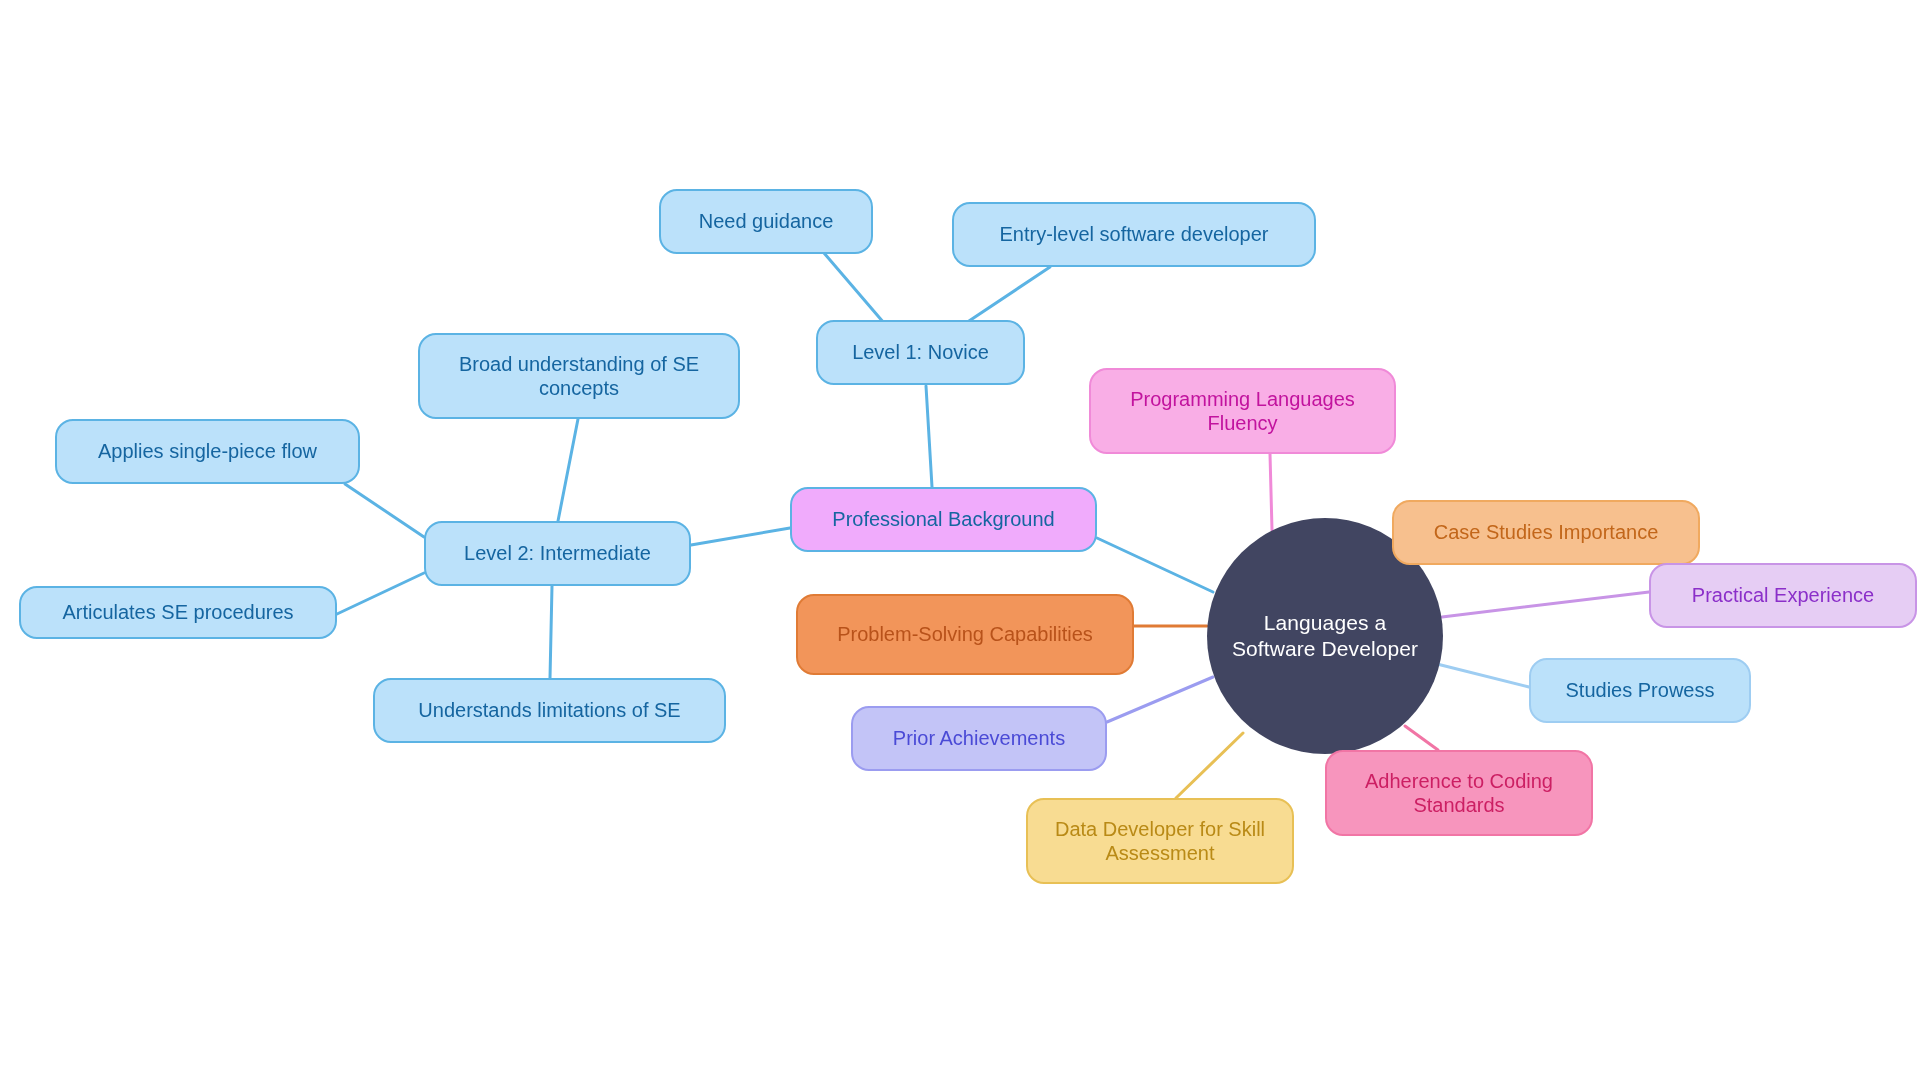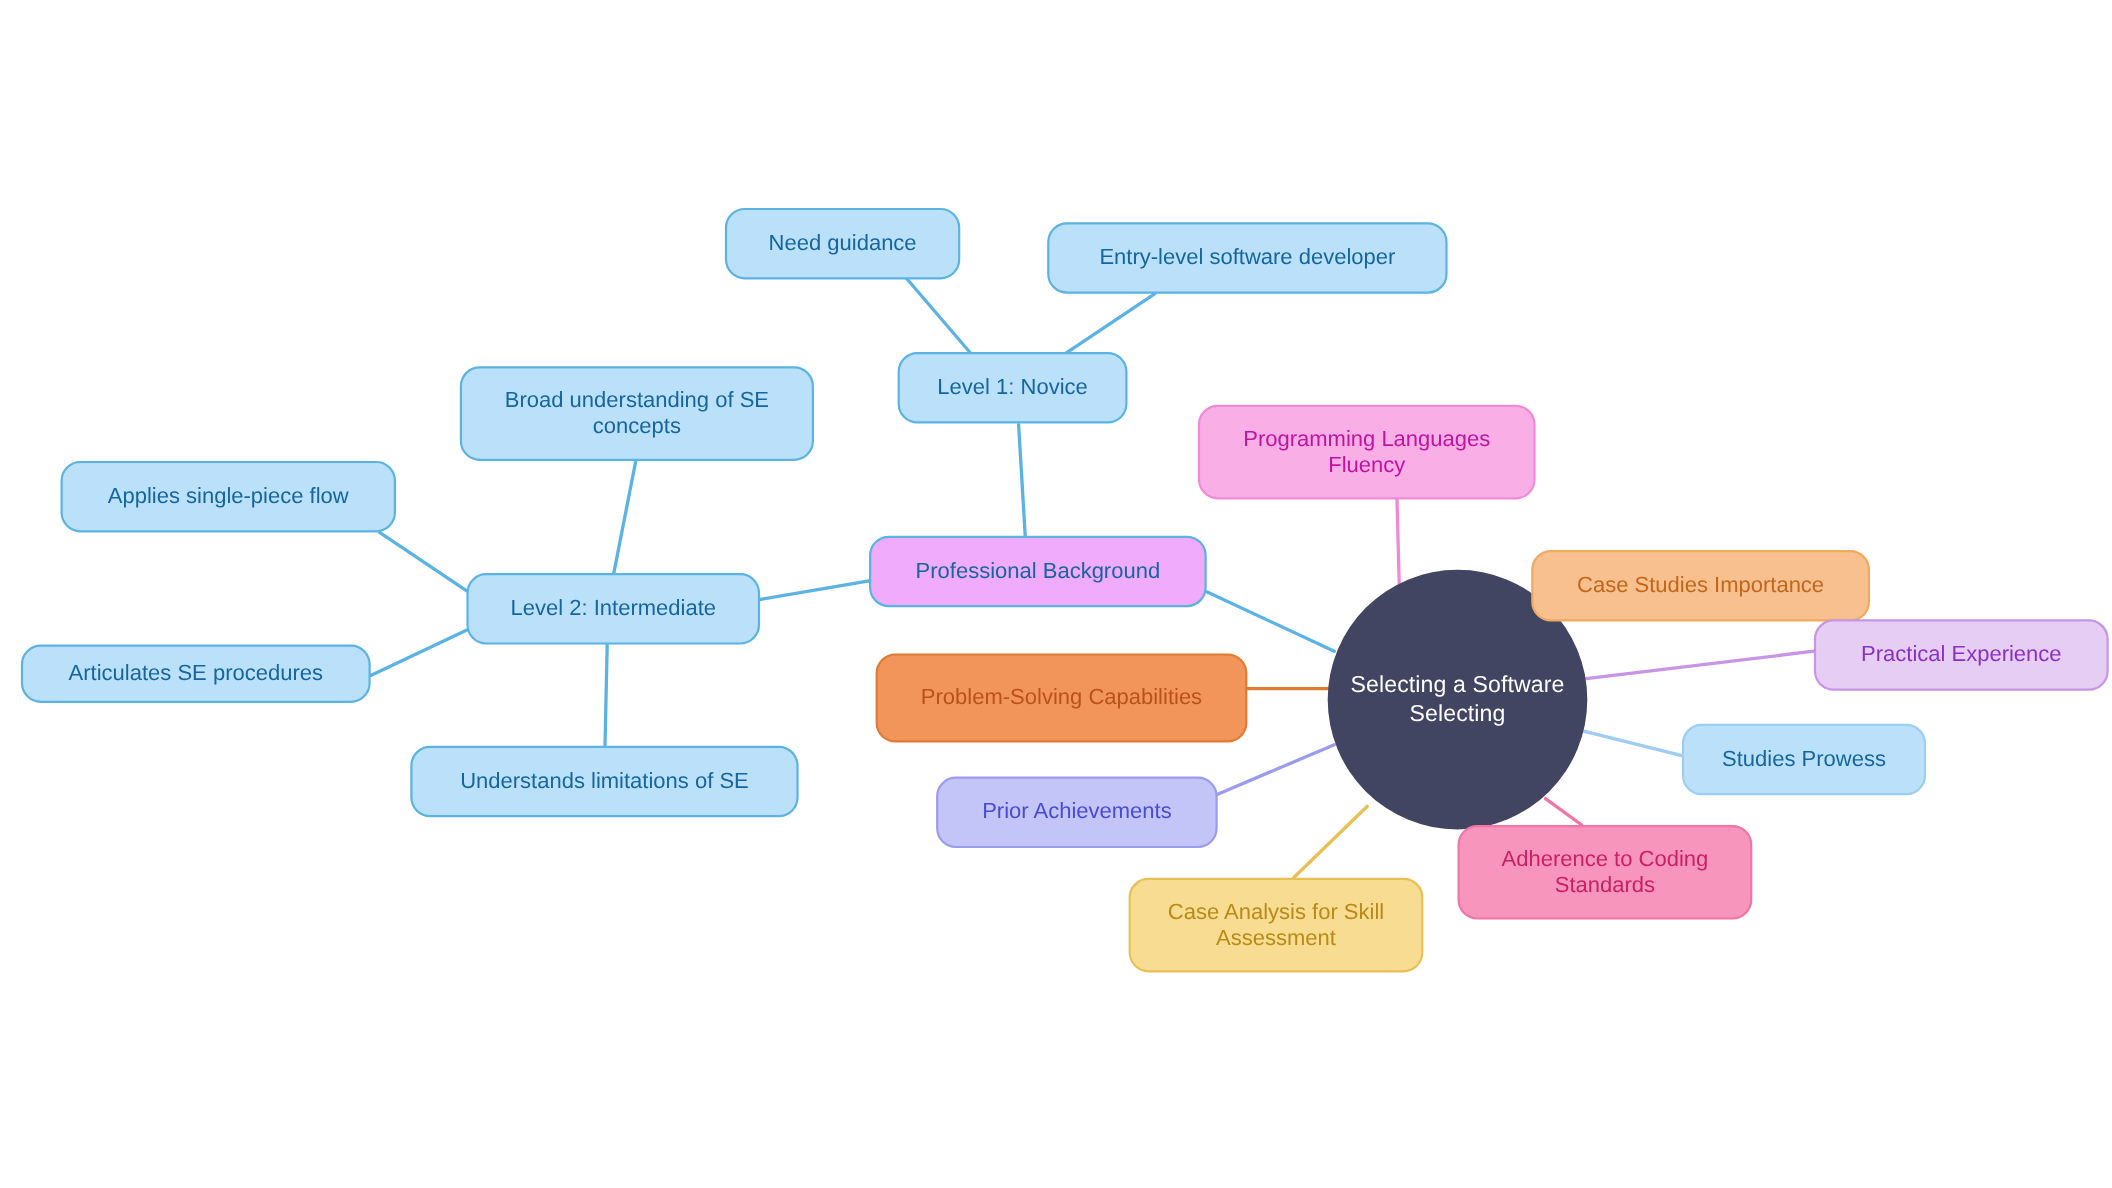--- a/index.html
+++ b/index.html
@@ -66,35 +66,35 @@
       <line x1="1213" y1="592" x2="1097" y2="538" stroke="#5bb3e4" stroke-width="3" stroke-linecap="round"></line>
       <line x1="1272" y1="530" x2="1270" y2="454" stroke="#f08ad8" stroke-width="3" stroke-linecap="round"></line>
       <line x1="1420" y1="562" x2="1440" y2="549" stroke="#f0a95f" stroke-width="3" stroke-linecap="round"></line>
       <line x1="1442" y1="617" x2="1649" y2="592" stroke="#c894e6" stroke-width="3" stroke-linecap="round"></line>
       <line x1="1437" y1="664" x2="1529" y2="687" stroke="#9ecdf2" stroke-width="3" stroke-linecap="round"></line>
       <line x1="1405" y1="726" x2="1438" y2="750" stroke="#f175a5" stroke-width="3" stroke-linecap="round"></line>
       <line x1="1243" y1="733" x2="1176" y2="798" stroke="#e8c055" stroke-width="3" stroke-linecap="round"></line>
       <line x1="1213" y1="677" x2="1107" y2="722" stroke="#9b9cf0" stroke-width="3" stroke-linecap="round"></line>
       <line x1="1207" y1="626" x2="1134" y2="626" stroke="#e07b35" stroke-width="3" stroke-linecap="round"></line>
     </svg>
-<div class="node central" style="left: 1207px; top: 518px; width: 236px; height: 236px; background: rgb(65, 69, 97); color: rgb(255, 255, 255);"><span class="node-label">Selecting a Software Selecting</span></div>
+<div class="node central" style="left: 1207px; top: 518px; width: 236px; height: 236px; background: rgb(65, 69, 97); color: rgb(255, 255, 255);"><span class="node-label">Languages a Software Developer</span></div>
     <div class="node" style="left: 659px; top: 189px; width: 214px; height: 65px; background: rgb(187, 225, 250); border-color: rgb(91, 179, 228); color: rgb(21, 101, 160); font-size: 20px;"><span class="node-label">Need guidance</span></div>
     <div class="node" style="left: 952px; top: 202px; width: 364px; height: 65px; background: rgb(187, 225, 250); border-color: rgb(91, 179, 228); color: rgb(21, 101, 160); font-size: 20px;"><span class="node-label">Entry-level software developer</span></div>
     <div class="node" style="left: 816px; top: 320px; width: 209px; height: 65px; background: rgb(187, 225, 250); border-color: rgb(91, 179, 228); color: rgb(21, 101, 160); font-size: 20px;"><span class="node-label">Level 1: Novice</span></div>
     <div class="node" style="left: 418px; top: 333px; width: 322px; height: 86px; background: rgb(187, 225, 250); border-color: rgb(91, 179, 228); color: rgb(21, 101, 160); font-size: 20px;"><span class="node-label">Broad understanding of SE
 concepts</span></div>
     <div class="node" style="left: 55px; top: 419px; width: 305px; height: 65px; background: rgb(187, 225, 250); border-color: rgb(91, 179, 228); color: rgb(21, 101, 160); font-size: 20px;"><span class="node-label">Applies single-piece flow</span></div>
     <div class="node" style="left: 424px; top: 521px; width: 267px; height: 65px; background: rgb(187, 225, 250); border-color: rgb(91, 179, 228); color: rgb(21, 101, 160); font-size: 20px;"><span class="node-label">Level 2: Intermediate</span></div>
     <div class="node" style="left: 19px; top: 586px; width: 318px; height: 53px; background: rgb(187, 225, 250); border-color: rgb(91, 179, 228); color: rgb(21, 101, 160); font-size: 20px;"><span class="node-label">Articulates SE procedures</span></div>
     <div class="node" style="left: 373px; top: 678px; width: 353px; height: 65px; background: rgb(187, 225, 250); border-color: rgb(91, 179, 228); color: rgb(21, 101, 160); font-size: 20px;"><span class="node-label">Understands limitations of SE</span></div>
     <div class="node" style="left: 790px; top: 487px; width: 307px; height: 65px; background: #f0abfc; border-color: rgb(91, 179, 228); color: rgb(21, 101, 160); font-size: 20px;"><span class="node-label">Professional Background</span></div>
     <div class="node" style="left: 1089px; top: 368px; width: 307px; height: 86px; background: rgb(249, 174, 230); border-color: rgb(240, 138, 216); color: rgb(194, 19, 158); font-size: 20px;"><span class="node-label">Programming Languages
 Fluency</span></div>
     <div class="node" style="left: 1392px; top: 484px; width: 308px; height: 65px; background: rgb(247, 192, 142); border-color: rgb(240, 169, 95); color: rgb(194, 102, 26); font-size: 20px; margin-top: 16px;"><span class="node-label">Case Studies Importance</span></div>
     <div class="node" style="left: 1649px; top: 563px; width: 268px; height: 65px; background: rgb(230, 205, 244); border-color: rgb(200, 148, 230); color: rgb(139, 47, 201); font-size: 20px;"><span class="node-label">Practical Experience</span></div>
     <div class="node" style="left: 1529px; top: 658px; width: 222px; height: 65px; background: rgb(187, 225, 250); border-color: rgb(158, 205, 242); color: rgb(21, 101, 160); font-size: 20px;"><span class="node-label">Studies Prowess</span></div>
     <div class="node" style="left: 1325px; top: 750px; width: 268px; height: 86px; background: rgb(247, 149, 189); border-color: rgb(241, 117, 165); color: rgb(204, 31, 99); font-size: 20px;"><span class="node-label">Adherence to Coding
 Standards</span></div>
-    <div class="node" style="left: 1026px; top: 798px; width: 268px; height: 86px; background: rgb(248, 220, 146); border-color: rgb(232, 192, 85); color: rgb(185, 138, 22); font-size: 20px;"><span class="node-label">Case Analysis for Skill
+    <div class="node" style="left: 1026px; top: 798px; width: 268px; height: 86px; background: rgb(248, 220, 146); border-color: rgb(232, 192, 85); color: rgb(185, 138, 22); font-size: 20px;"><span class="node-label">Data Developer for Skill
 Assessment</span></div>
     <div class="node" style="left: 851px; top: 706px; width: 256px; height: 65px; background: rgb(195, 196, 247); border-color: rgb(155, 156, 240); color: rgb(74, 74, 214); font-size: 20px;"><span class="node-label">Prior Achievements</span></div>
     <div class="node" style="left: 796px; top: 594px; width: 338px; height: 81px; background: rgb(242, 149, 90); border-color: rgb(224, 123, 53); color: rgb(184, 82, 26); font-size: 20px;"><span class="node-label">Problem-Solving Capabilities</span></div>
   </div>
 
 </body></html>

